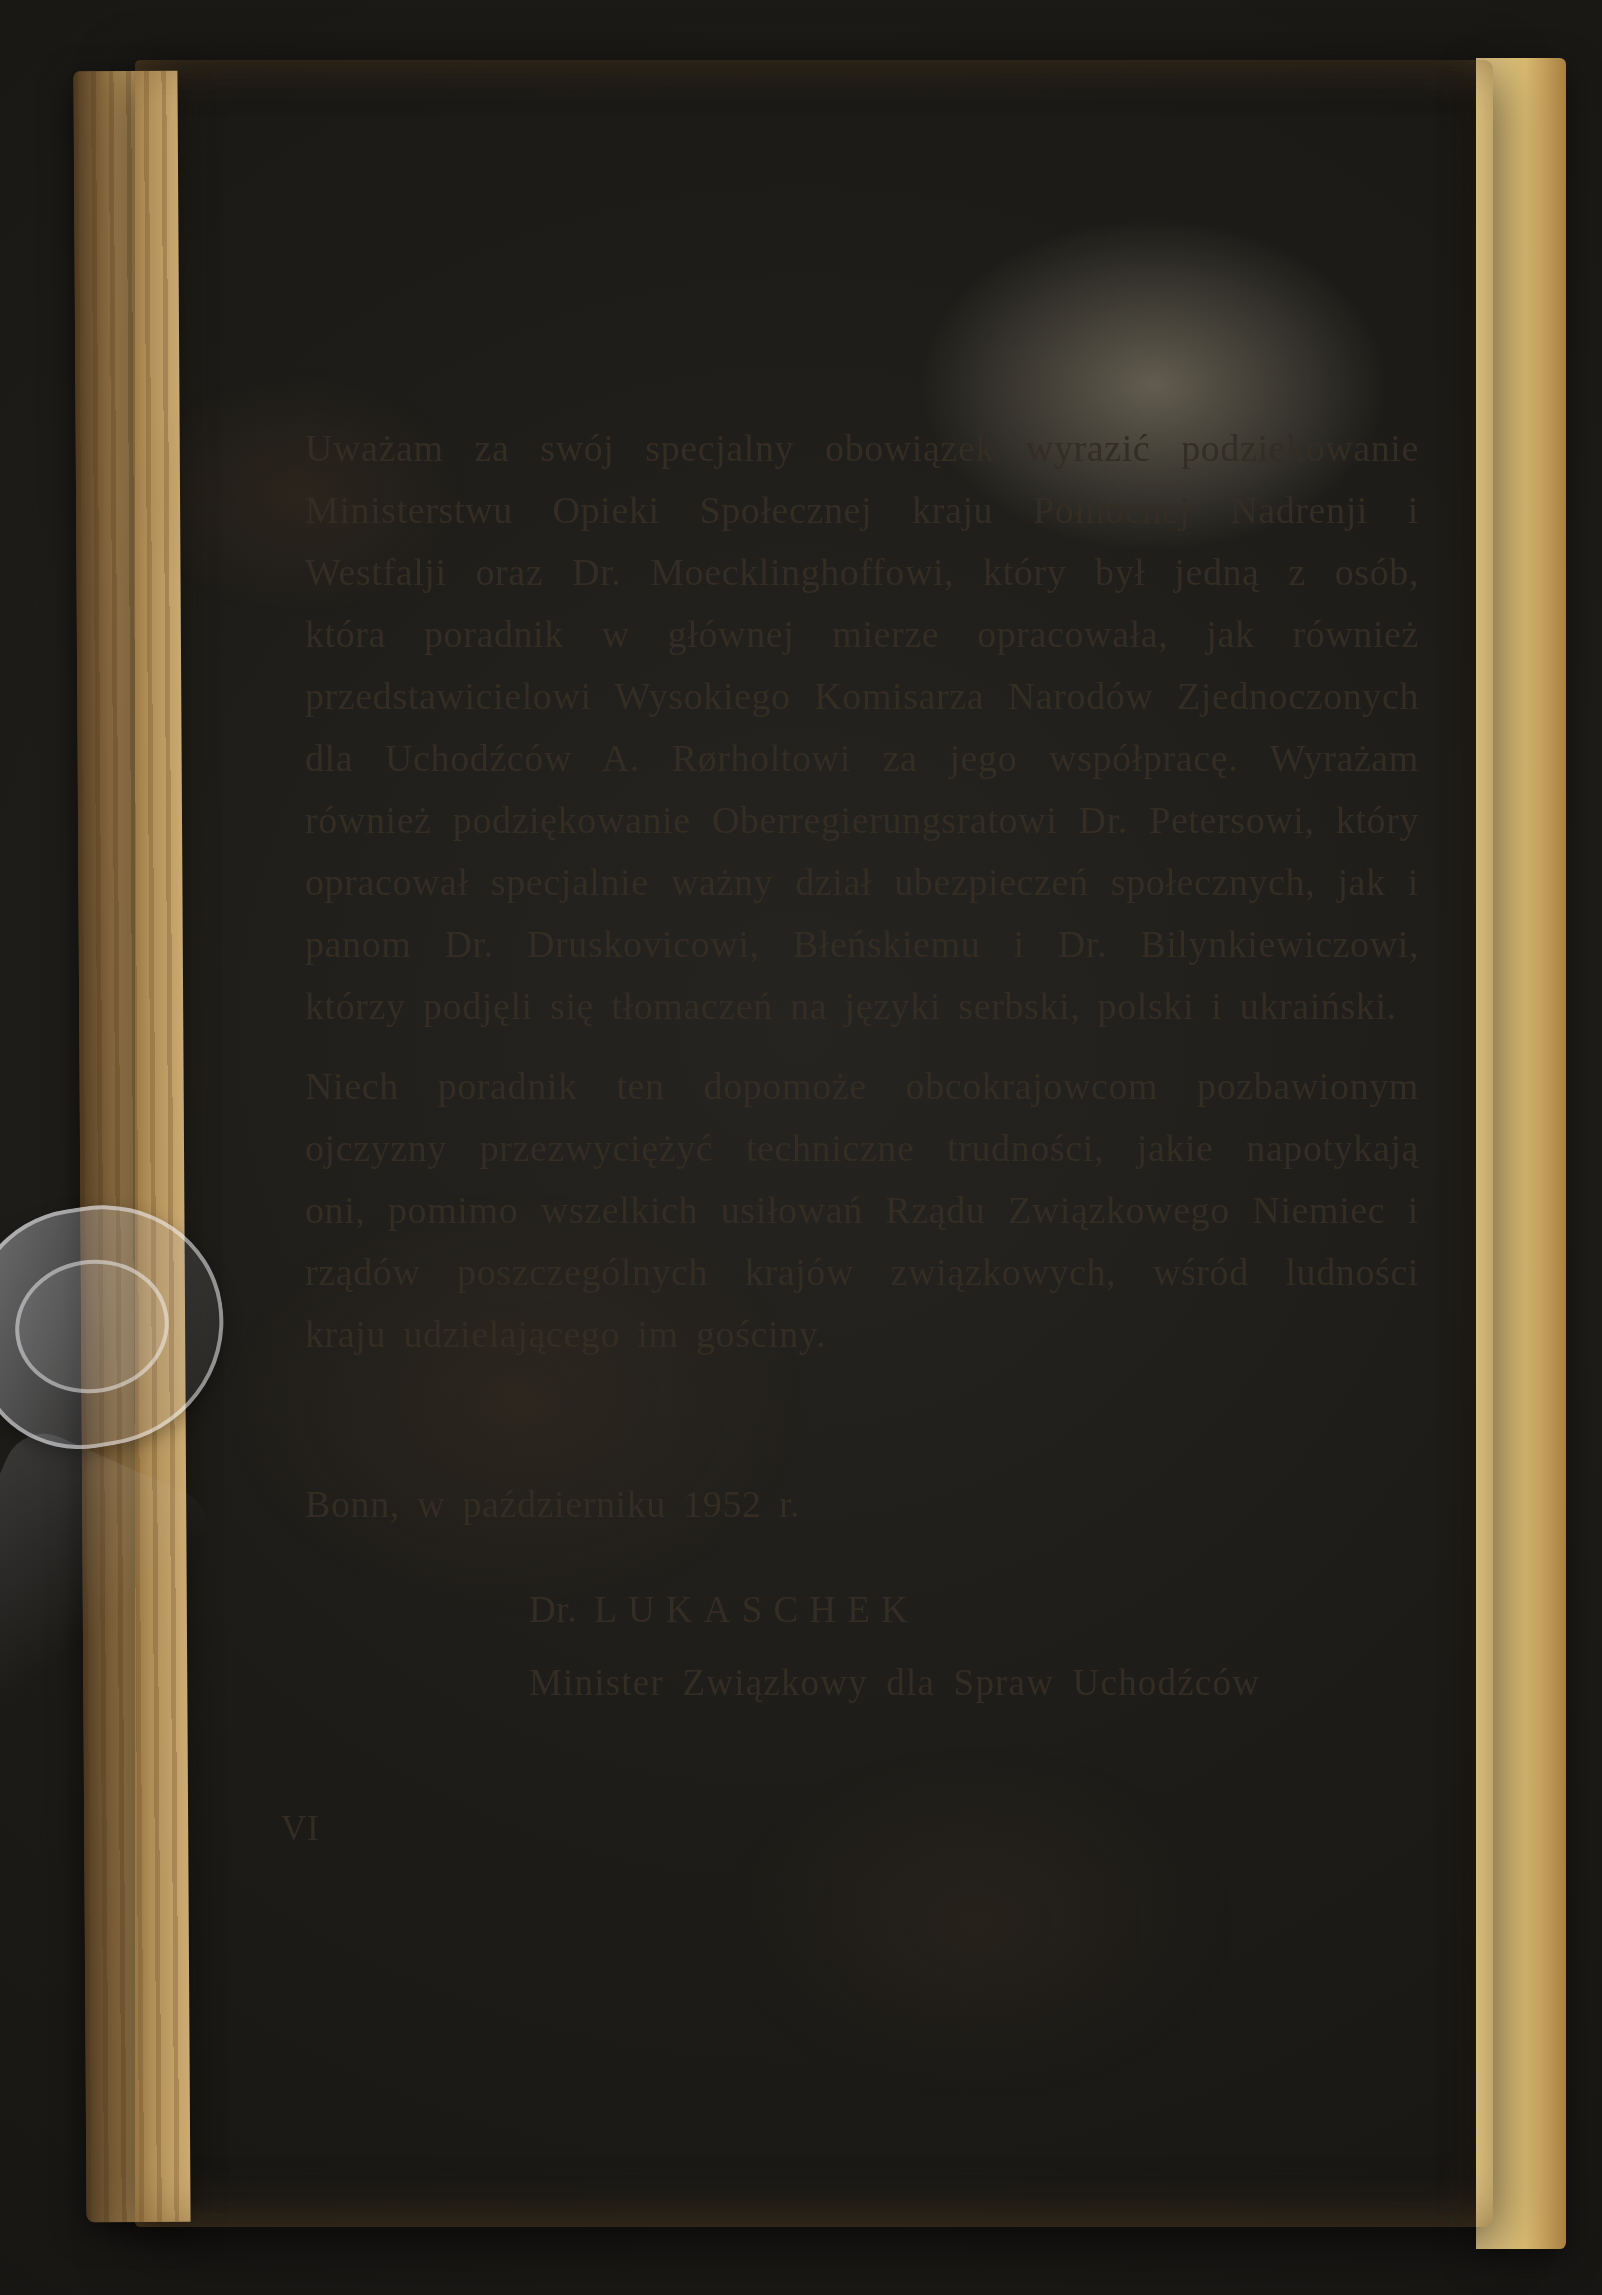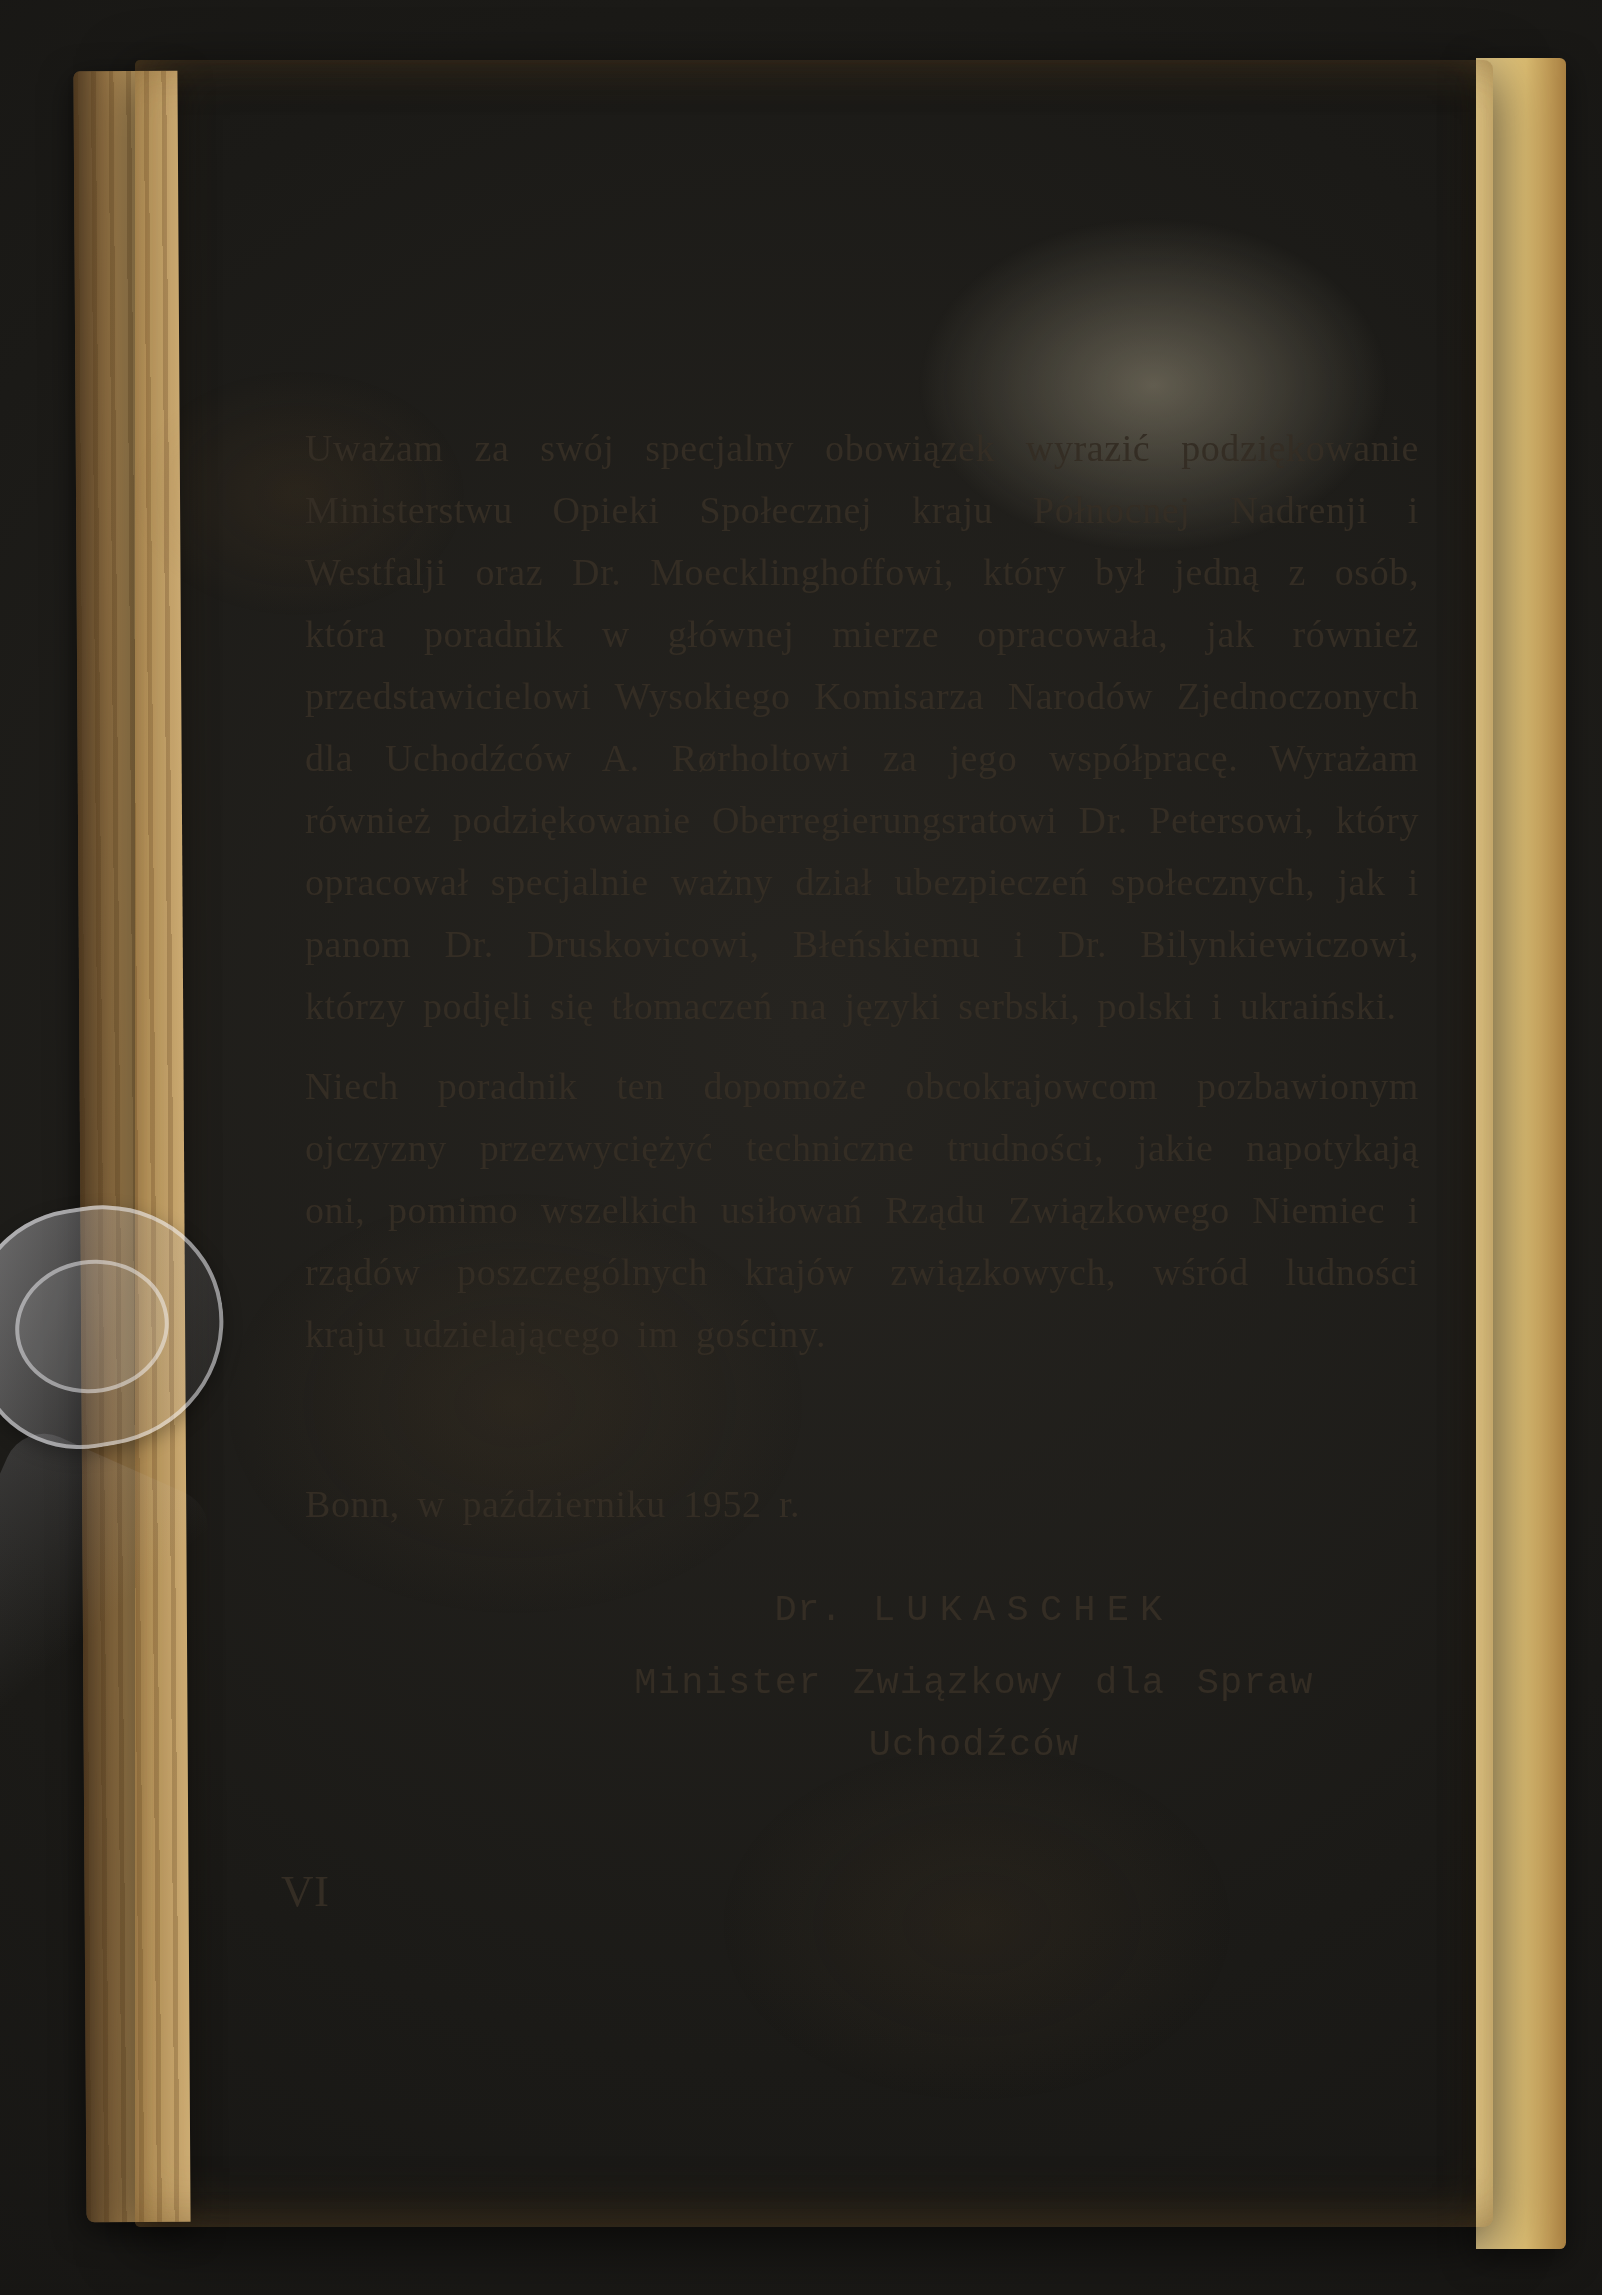--- a/index.html
+++ b/index.html
@@ -94,39 +94,38 @@
     margin: 0 0 17.6px 0;
     text-align: justify;
   }
   .dateline {
     margin: 108px 0 0 0;
     text-align: left;
   }
   .sig {
     margin-top: 44px;
     padding-left: 224px;
-    text-align: center;
-    font-family: Liberation Mono, monospace;
+    text-align: left;
   }
   .sig-name {
     font-size: 37px;
   }
   .sig-name .spaced {
     letter-spacing: 11.2px;
   }
   .sig-title {
     margin-top: 11.2px;
     font-size: 37px;
     letter-spacing: 1.2px;
     word-spacing: 8px;
   }
   .page-number {
     margin-top: 84px;
     margin-left: -24px;
-    font-size: 45px;
+    font-size: 35px;
   }
 
   
   .clip {
     position: absolute;
     left: -28px;
     top: 1206px;
     width: 252px;
     height: 240px;
     z-index: 6;

